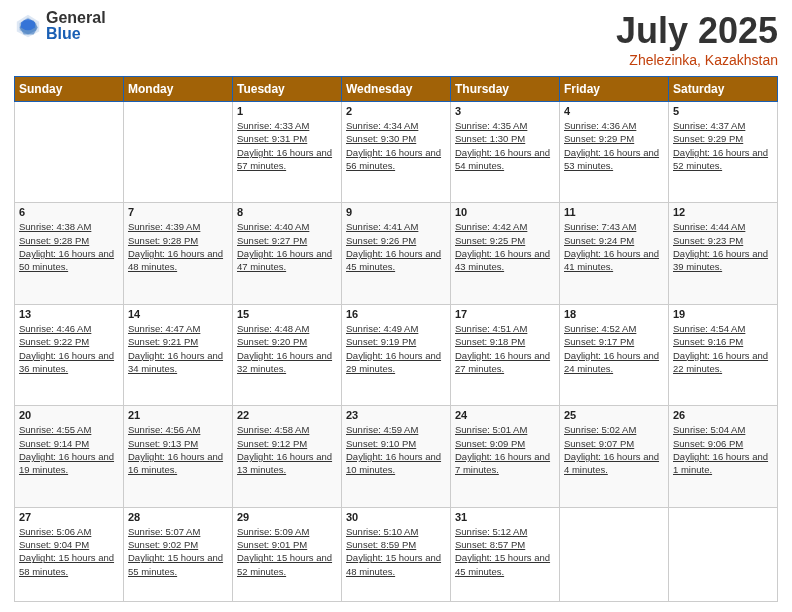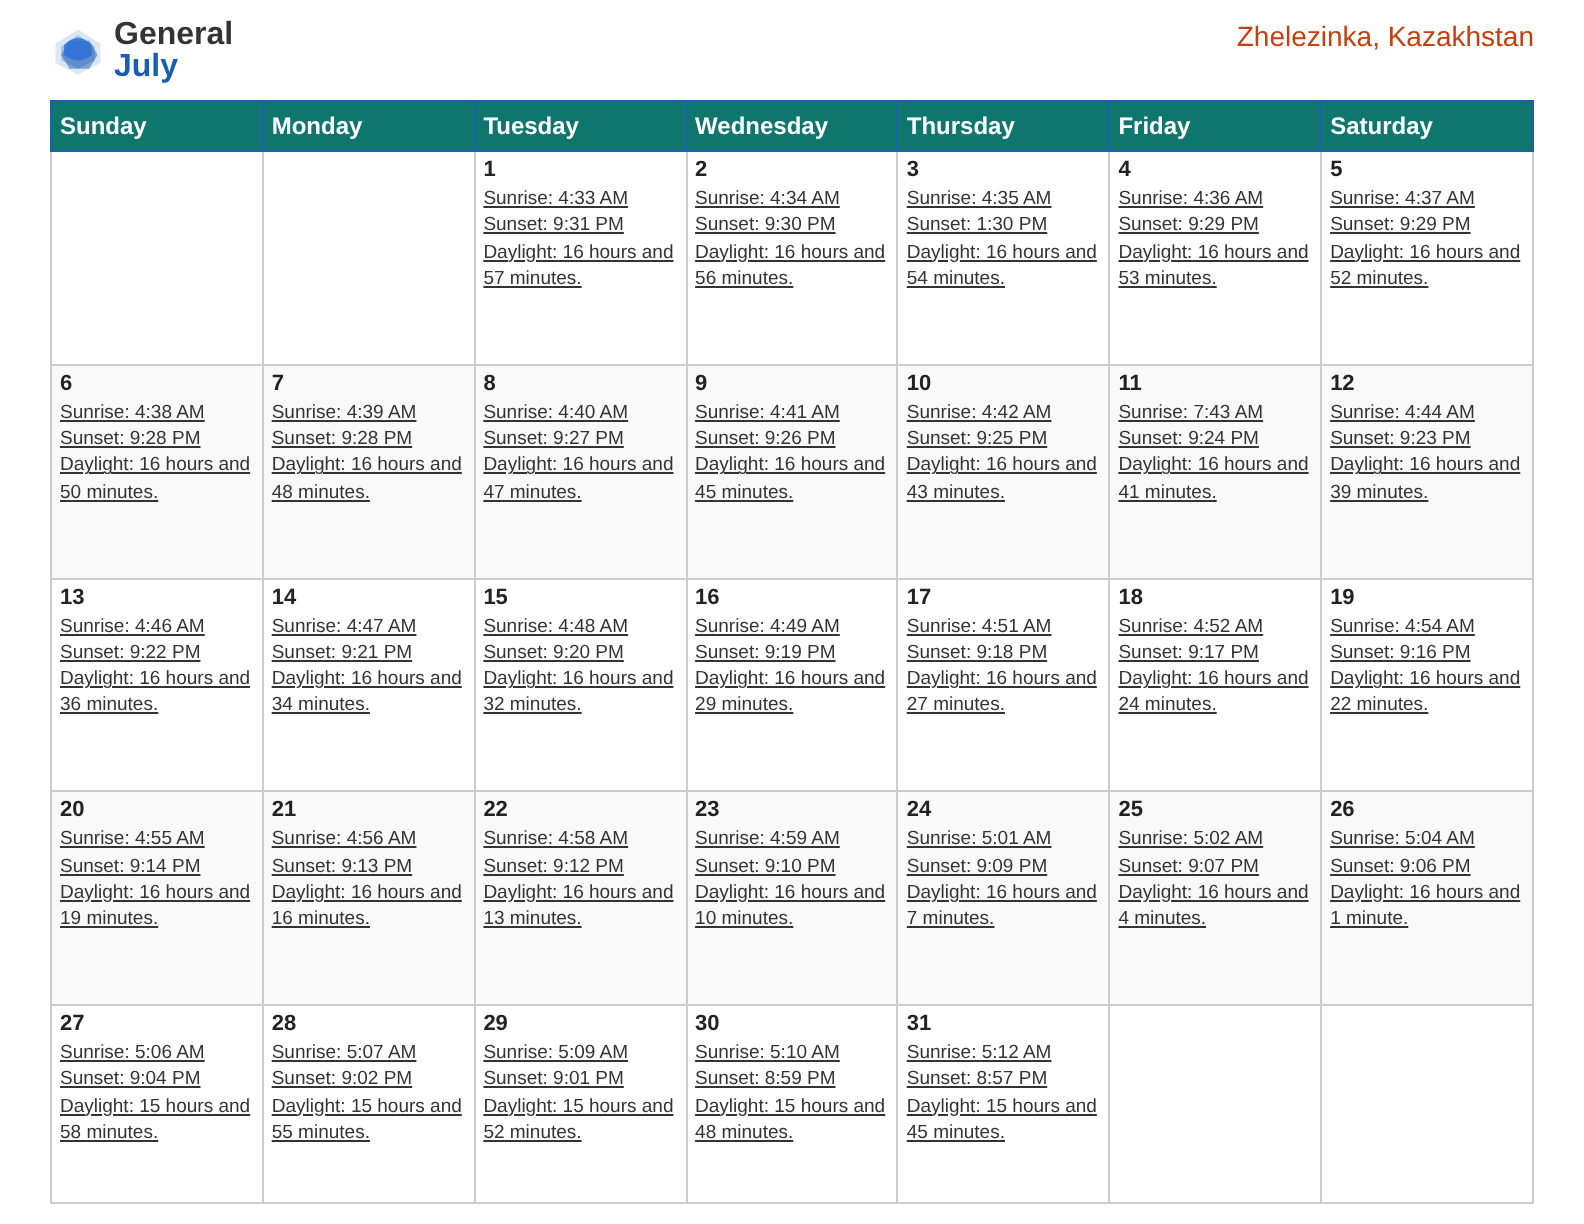--- a/index.html
+++ b/index.html
@@ -6,21 +6,21 @@
     body {
       font-family: Arial, sans-serif;
       background: #fff;
       width: 792px;
       height: 612px;
       overflow: hidden;
     }
     .page {
       width: 792px;
       height: 612px;
-      padding: 10px 25px;
+      padding: 10px 14px;
       display: flex;
       flex-direction: column;
     }
     .header {
       display: flex;
       justify-content: space-between;
       align-items: flex-start;
       margin-bottom: 8px;
     }
     .logo {
@@ -60,21 +60,21 @@
       color: #c2410c;
     }
     .calendar {
       flex: 1;
       border: 1px solid #ccc;
       border-collapse: collapse;
       width: 100%;
       table-layout: fixed;
     }
     .calendar th {
-      background-color: #0f766e;
+      background-color: #a16207;
       color: white;
       font-size: 12px;
       font-weight: bold;
       padding: 5px 4px;
       text-align: left;
       border: 1px solid #1a5fb4;
     }
     .calendar td {
       border: 1px solid #ccc;
       vertical-align: top;
@@ -113,24 +113,25 @@
   <div class="header">
     <div class="logo">
       <svg class="logo-icon" viewBox="0 0 40 40" xmlns="http://www.w3.org/2000/svg">
         <polygon points="20,4 36,14 36,28 20,36 4,28 4,14" fill="#1a5fb4" opacity="0.15"></polygon>
         <polygon points="20,8 32,16 32,26 20,32 8,26 8,16" fill="#1a5fb4" opacity="0.3"></polygon>
         <polygon points="14,12 28,12 34,22 28,32 14,32 8,22" fill="#1a5fb4" opacity="0.5"></polygon>
         <path d="M10,15 Q20,5 30,15 L30,22 Q20,30 10,22 Z" fill="#2a6dd9" opacity="0.8"></path>
       </svg>
       <div class="logo-text">
         <span class="logo-general">General</span>
-        <span class="logo-blue">July</span>
+        <span class="logo-blue">Blue</span>
       </div>
     </div>
     <div class="title-section">
+      <div class="main-title">July 2025</div>
       <div class="subtitle">Zhelezinka, Kazakhstan</div>
     </div>
   </div>
 
   <table class="calendar">
     <thead>
       <tr>
       <th>Sunday</th>
           <th>Monday</th>
           <th>Tuesday</th>

